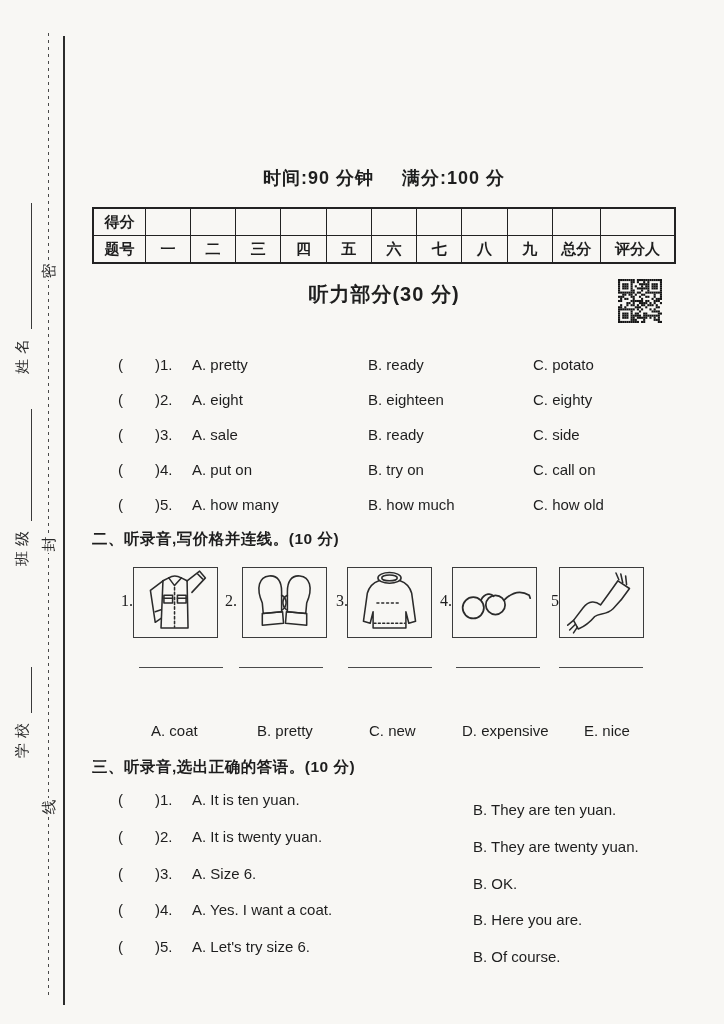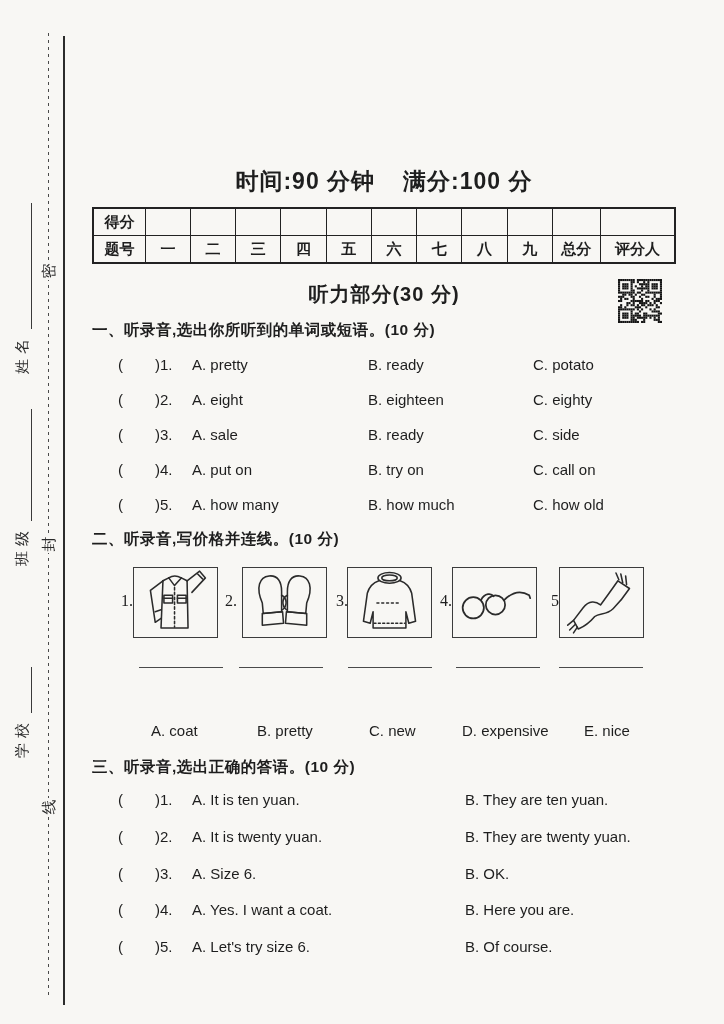--- a/index.html
+++ b/index.html
@@ -28,21 +28,21 @@
     transform:rotate(-90deg); transform-origin:0 0;
     display:flex; align-items:flex-end; gap:5px; white-space:nowrap;
     font-size:15px; color:#2a2a2a; letter-spacing:5px;
   }
   .v-field .blank{display:inline-block; height:16px; border-bottom:1px solid #3a3a3a; letter-spacing:0;}
   
   .content{position:absolute; left:92px; top:0; width:584px; height:1024px;}
   .paper-title{
     position:absolute; top:166px; left:0; width:100%;
     display:flex; justify-content:center; gap:28px;
-    font-weight:700; font-size:23px; letter-spacing:1px;
+    font-weight:700; font-size:18px; letter-spacing:1px;
   }
   table.score{
     position:absolute; top:207px; left:0;
     border-collapse:collapse; table-layout:fixed; width:584px;
     border:2px solid #222;
   }
   table.score td{
     border:1.5px solid #222; height:26px; text-align:center;
     font-weight:700; font-size:15px; padding:0;
   }
@@ -54,21 +54,21 @@
   .sec-heading{
     position:absolute; left:0; font-weight:700; font-size:15.5px; letter-spacing:0.5px; white-space:nowrap;
   }
   .q-row{position:absolute; left:0; width:100%; height:22px; font-size:15px;}
   .q-row span{position:absolute; white-space:nowrap;}
   .q-row .paren{left:26px;}
   .q-row .qnum{left:63px;}
   .q-row .opt-a{left:100px;text-align:center;}
   .s1 .opt-b{left:276px;}
   .s1 .opt-c{left:441px;}
-  .s3 .opt-b{left:373px;}
+  .s3 .opt-b{left:381px;margin-top:10px;}
   
   .item-num{position:absolute; font-family:"Liberation Serif","DejaVu Serif",serif; font-size:16px; top:592px;}
   .item-box{
     position:absolute; top:567px; width:85px; height:71px;
     border:1.5px solid #3c3c3c; background:#f8f7f4; box-sizing:border-box;
   }
   .item-box svg{width:100%; height:100%; display:block;}
   .price-blank{position:absolute; top:666px; width:84px; border-bottom:1.2px solid #4a4a4a; height:1px;}
   .opt-word{position:absolute; top:722px; font-size:15px; white-space:nowrap;}
 </style>
@@ -397,21 +397,20 @@
           <rect x="14" y="40" width="2" height="2" fill="#141414"></rect>
           <rect x="16" y="40" width="2" height="2" fill="#141414"></rect>
           <rect x="18" y="40" width="2" height="2" fill="#141414"></rect>
           <rect x="22" y="40" width="2" height="2" fill="#141414"></rect>
           <rect x="24" y="40" width="2" height="2" fill="#141414"></rect>
           <rect x="38" y="40" width="2" height="2" fill="#141414"></rect>
           <rect x="40" y="40" width="2" height="2" fill="#141414"></rect>
         </svg>
     </div>
 
-    <div class="sec-heading" style="top:320px">一、听录音,选出你所听到的单词或短语。(10 分)</div>
 
     <div class="q-row s1" style="top:356px">
       <span class="paren">(</span>
       <span class="qnum">)1.</span>
       <span class="opt-a">A. pretty</span>
       <span class="opt-b">B. ready</span>
       <span class="opt-c">C. potato</span>
     </div>
     <div class="q-row s1" style="top:391px">
       <span class="paren">(</span>

